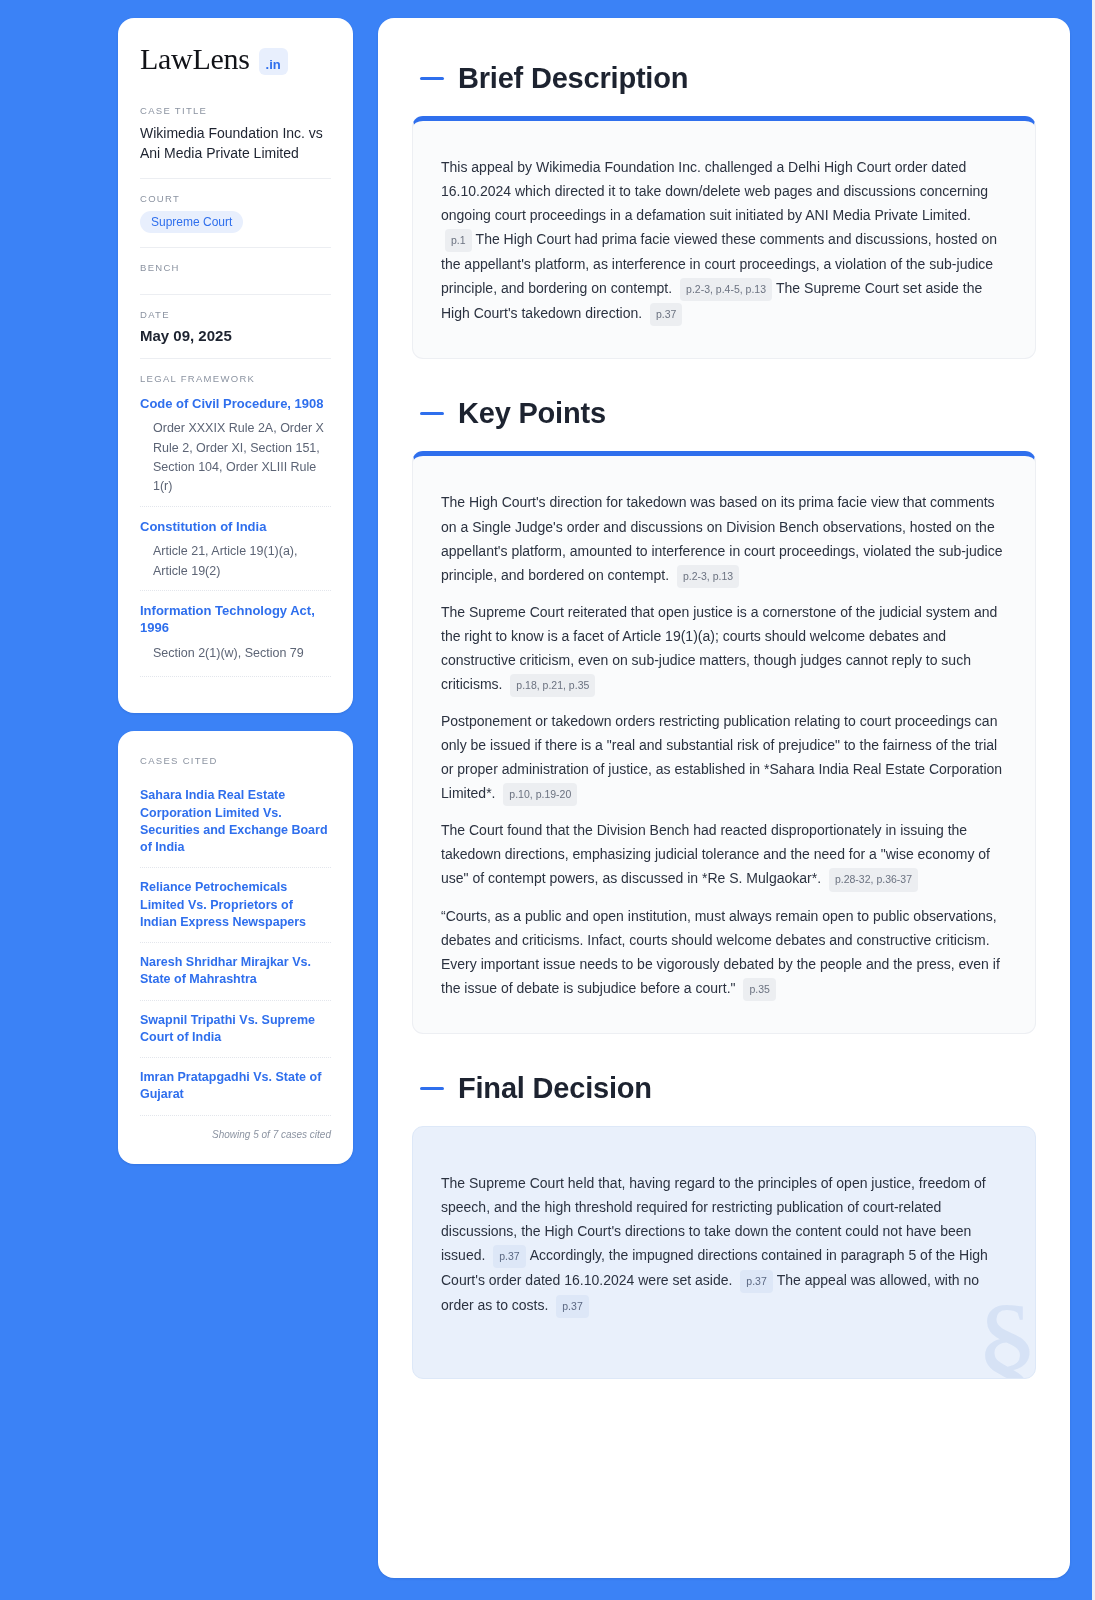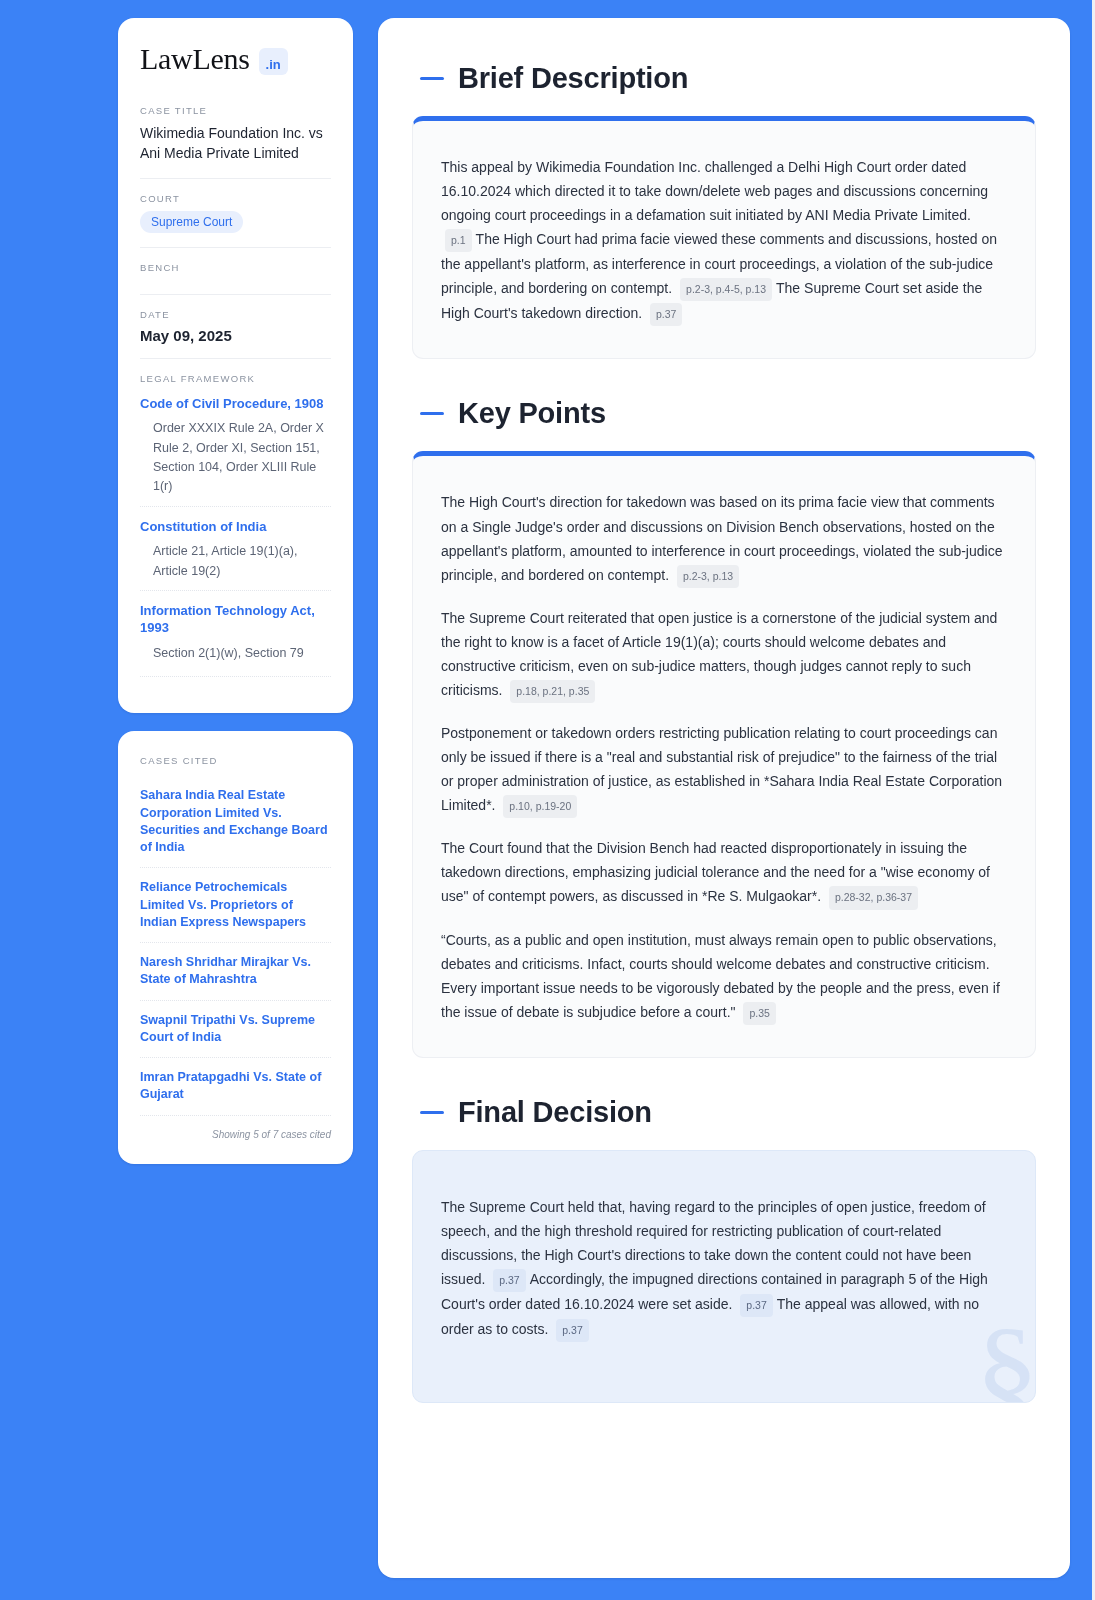--- a/index.html
+++ b/index.html
@@ -159,21 +159,21 @@
     opacity: .85;
     line-height: 1;
     pointer-events: none;
   }
 
   p.para {
     font-size: 14px;
     line-height: 1.72;
     color: #2b3240;
   }
-  p.para + p.para { margin-top: 18px; }
+  p.para + p.para { margin-top: 12px; }
 
   .cite {
     display: inline-block;
     font-size: 10.5px;
     color: #6b7280;
     background: #eceef1;
     border-radius: 4px;
     padding: 2px 6px 3px 6px;
     margin: 0 4px;
     vertical-align: baseline;
@@ -220,21 +220,21 @@
 
         <div class="law-group">
           <div class="law-title">Code of Civil Procedure, 1908</div>
           <div class="law-sections">Order XXXIX Rule 2A, Order X Rule 2, Order XI, Section 151, Section 104, Order XLIII Rule 1(r)</div>
         </div>
         <div class="law-group">
           <div class="law-title">Constitution of India</div>
           <div class="law-sections">Article 21, Article 19(1)(a), Article 19(2)</div>
         </div>
         <div class="law-group">
-          <div class="law-title">Information Technology Act, 1993</div>
+          <div class="law-title">Information Technology Act, 1996</div>
           <div class="law-sections">Section 2(1)(w), Section 79</div>
         </div>
         <div class="law-end"></div>
       </div>
 
     </section>
 
     <section class="panel cases-card">
       <div class="flabel" style="margin-bottom:10px">CASES CITED</div>
       <div class="case-item">Sahara India Real Estate Corporation Limited Vs. Securities and Exchange Board of India</div>

